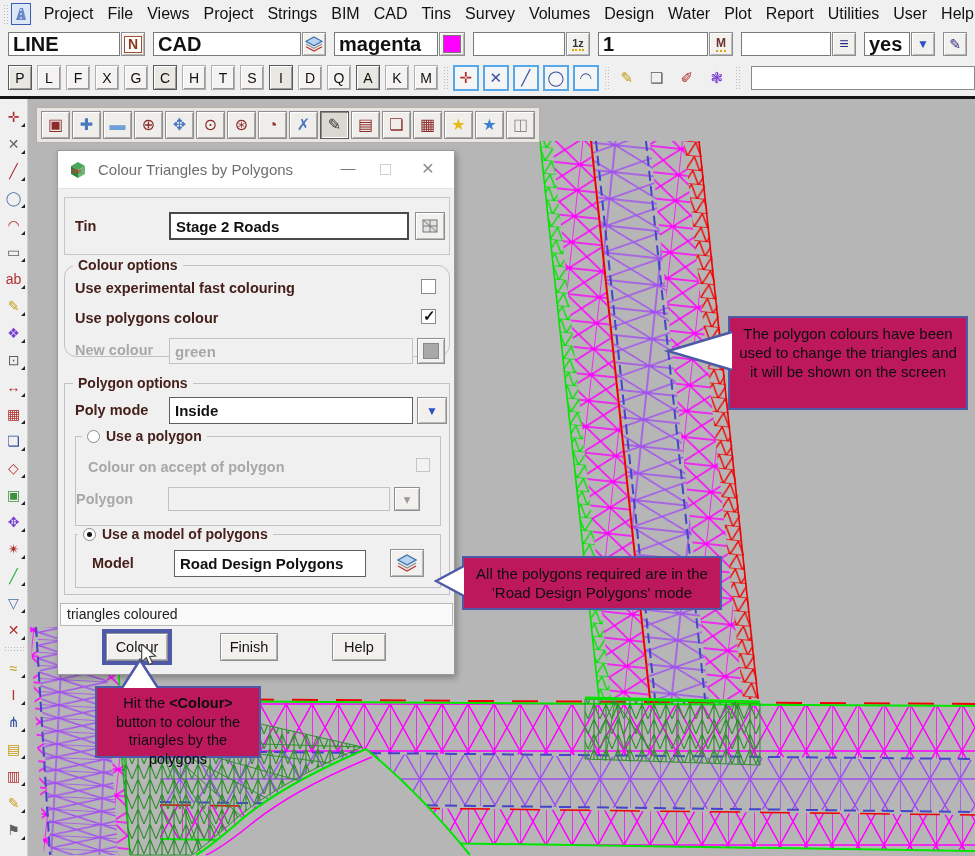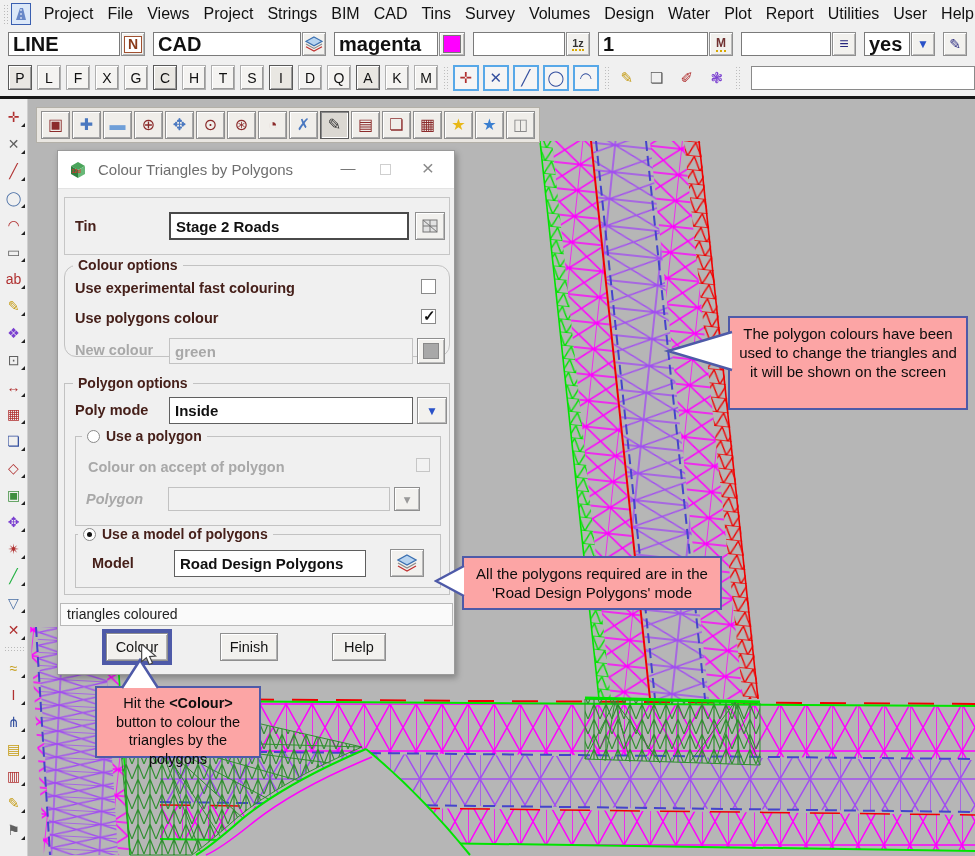--- a/index.html
+++ b/index.html
@@ -76,21 +76,21 @@
   .cb[data-checked="true"]::after { content:"✓"; position:absolute; left:1px; top:-3px; font-size:15px; font-weight:bold; color:#111; }
   .cb-dis { position:absolute; width:14px; height:14px; background:#f2f2f2; border:1px solid #c6c6c6; }
   .radio { width:13px; height:13px; border-radius:50%; background:#fff; border:1px solid #8a8a8a; display:inline-block; position:relative; vertical-align:-2px; margin-right:6px; }
   .radio[data-on="true"]::after { content:""; position:absolute; left:3px; top:3px; width:5px; height:5px; border-radius:50%; background:#111; }
   .dd-btn { position:absolute; cursor:pointer; }
   .status-bar { position:absolute; left:2px; top:452px; width:393px; height:23px; background:#fafafa; border:1px solid #b8b8b8; font-size:14px; color:#222; padding:2px 6px; }
   .dlg-btn { position:absolute; height:28px; background:#f2f1ee; border:1px solid #8f8f8f; box-shadow:inset 1px 1px 0 #fff, inset -1px -1px 0 #b0b0b0; font-family:"Liberation Sans",sans-serif; font-size:14.5px; color:#141414; cursor:pointer; }
   .focus-ring { outline:4px solid var(--accent); outline-offset:0px; }
 
   
-  .callout { position:absolute; background:#fca5a5; border:2.5px solid var(--accent); color:#0d0d0d; font-size:15px; line-height:1.28; text-align:center; padding:6px 6px; z-index:6; }
+  .callout { position:absolute; background:#be185d; border:2.5px solid var(--accent); color:#0d0d0d; font-size:15px; line-height:1.28; text-align:center; padding:6px 6px; z-index:6; }
   .tail { position:absolute; z-index:7; }
   .cursor { position:absolute; z-index:30; }
 </style>
 </head>
 <body>
 
 <div class="app">
 
   <nav class="menubar">
     <span class="grip"></span>
@@ -520,21 +520,21 @@
       <button class="bevel dd-btn" style="left:352px; top:13px; width:30px; height:27px;">
         <span class="blue-tri">▼</span>
       </button>
 
       <div class="group" style="left:10px; top:52px; width:366px; height:90px;">
         <span class="group-label" style="left:6px;">
           <span class="radio" data-on="false"></span><span>Use a polygon</span>
         </span>
         <span class="lbl-dis" style="left:12px; top:22px;">Colour on accept of polygon</span>
         <span class="cb-dis" style="left:340px; top:21px;"></span>
-        <span class="lbl-dis" style="left:10px; top:54px;font-style:italic;">Polygon</span>
+        <span class="lbl-dis" style="left:0; top:54px;">Polygon</span>
         <input class="field-dis" style="left: 92px; top: 50px; width: 222px; height: 24px;" value="">
         <button class="bevel dd-btn" style="left:318px; top:50px; width:26px; height:24px; color:#999;">
           <span>▾</span>
         </button>
       </div>
 
       <div class="group" style="left:10px; top:150px; width:366px; height:54px;">
         <span class="group-label" style="left:2px;">
           <span class="radio" data-on="true"></span><span>Use a model of polygons</span>
         </span>

